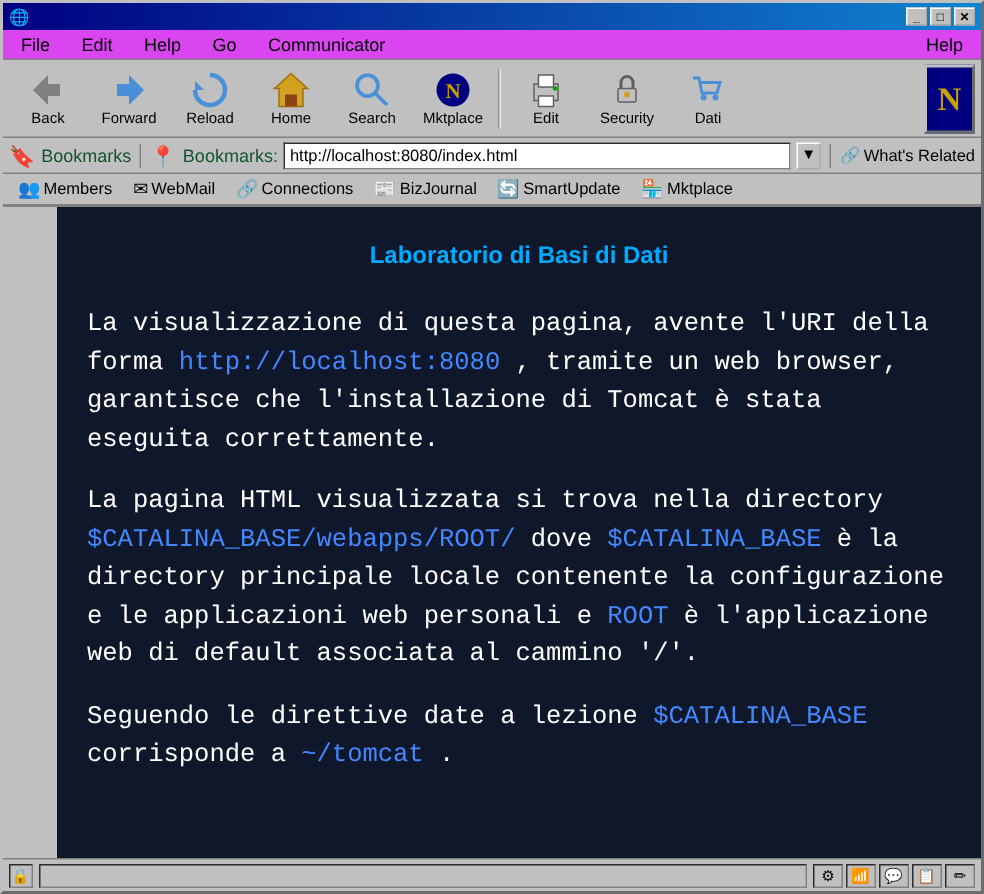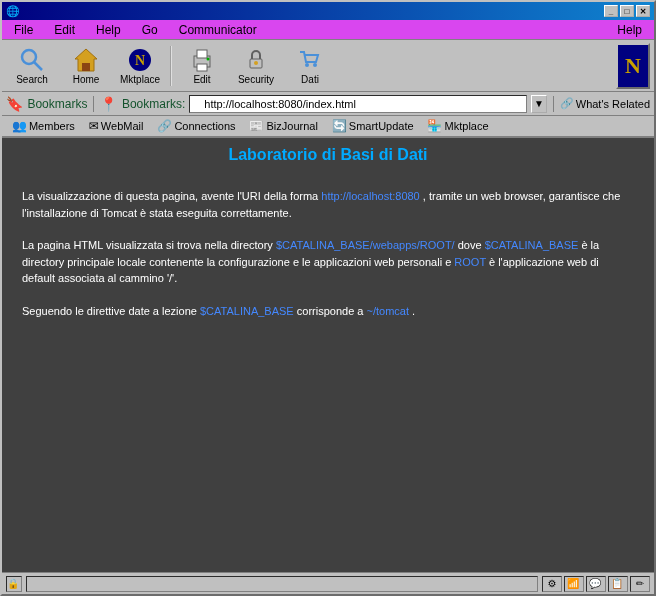--- a/index.html
+++ b/index.html
@@ -133,21 +133,21 @@
     .location-label {
       font-size: 12px;
       color: #14532d;
     }
     .location-input {
       flex: 1;
       height: 18px;
       border: 1px inset #808080;
       background: white;
       font-size: 11px;
-      padding: 0 14px;
+      padding: 0 3px;
       color: black;
     }
     .location-arrow {
       width: 16px;
       height: 18px;
       background: #c0c0c0;
       border: 1px outset #fff;
       display: flex;
       align-items: center;
       justify-content: center;
@@ -181,40 +181,41 @@
       padding: 1px 6px;
       font-size: 11px;
       cursor: pointer;
       color: black;
       white-space: nowrap;
     }
     .personal-icon { font-size: 12px; }
 
     
     .content-area {
-      background: #404040;
+      background: #0f172a;
       flex: 1;
-      padding: 0 20px;
+      padding: 16px 20px;
       overflow-y: auto;
       height: calc(596px - 18px - 20px - 52px - 24px - 22px - 22px);
+      margin-left: 36px;
     }
     .page-title {
       color: #00aaff;
       font-size: 16px;
       font-weight: bold;
       text-align: center;
       margin-bottom: 24px;
       margin-top: 8px;
     }
     .content-text {
       color: white;
-      font-size: 11px;
+      font-size: 17px;
       line-height: 1.5;
       margin-bottom: 16px;
-      font-family: Liberation Sans, sans-serif;
+      font-family: Liberation Mono, monospace;
     }
     .link-blue {
       color: #4488ff;
       text-decoration: none;
     }
 
     
     .status-bar {
       background: #c0c0c0;
       display: flex;
@@ -292,34 +293,59 @@
     <span class="menu-item">Go</span>
     <span class="menu-item">Communicator</span>
     <span style="flex:1"></span>
     <span class="menu-item">Help</span>
   </div>
 
   <div class="toolbar">
     <button class="toolbar-btn">
       <div class="toolbar-icon">
         <svg width="28" height="28" viewBox="0 0 28 28">
+          <polygon points="14,4 4,14 14,24 14,18 22,18 22,10 14,10" fill="#808080"></polygon>
+        </svg>
+      </div>
+      <span>Back</span>
+    </button>
+    <button class="toolbar-btn">
+      <div class="toolbar-icon">
+        <svg width="28" height="28" viewBox="0 0 28 28">
+          <polygon points="14,4 24,14 14,24 14,18 6,18 6,10 14,10" fill="#4a90d9"></polygon>
+        </svg>
+      </div>
+      <span>Forward</span>
+    </button>
+    <button class="toolbar-btn">
+      <div class="toolbar-icon">
+        <svg width="28" height="28" viewBox="0 0 28 28">
+          <path d="M14,4 A10,10 0 1,1 4,14" stroke="#4a90d9" stroke-width="3" fill="none"></path>
+          <polygon points="4,8 4,14 10,14" fill="#4a90d9"></polygon>
+        </svg>
+      </div>
+      <span>Reload</span>
+    </button>
+    <button class="toolbar-btn">
+      <div class="toolbar-icon">
+        <svg width="28" height="28" viewBox="0 0 28 28">
+          <polygon points="14,3 3,13 6,13 6,25 22,25 22,13 25,13" fill="#d4a020" stroke="#a07010" stroke-width="1"></polygon>
+          <rect x="10" y="17" width="8" height="8" fill="#8B4513"></rect>
+        </svg>
+      </div>
+      <span>Home</span>
+    </button>
+    <button class="toolbar-btn">
+      <div class="toolbar-icon">
+        <svg width="28" height="28" viewBox="0 0 28 28">
           <circle cx="11" cy="11" r="7" stroke="#4a90d9" stroke-width="2.5" fill="none"></circle>
           <line x1="16" y1="16" x2="24" y2="24" stroke="#4a90d9" stroke-width="2.5"></line>
         </svg>
       </div>
       <span>Search</span>
-    </button>
-    <button class="toolbar-btn">
-      <div class="toolbar-icon">
-        <svg width="28" height="28" viewBox="0 0 28 28">
-          <polygon points="14,3 3,13 6,13 6,25 22,25 22,13 25,13" fill="#d4a020" stroke="#a07010" stroke-width="1"></polygon>
-          <rect x="10" y="17" width="8" height="8" fill="#8B4513"></rect>
-        </svg>
-      </div>
-      <span>Home</span>
     </button>
     <button class="toolbar-btn">
       <div class="toolbar-icon">
         <svg width="28" height="28" viewBox="0 0 28 28">
           <circle cx="14" cy="14" r="11" fill="#000080"></circle>
           <text x="14" y="19" text-anchor="middle" fill="#c8a000" font-size="14" font-weight="bold" font-family="serif">N</text>
         </svg>
       </div>
       <span>Mktplace</span>
     </button>

